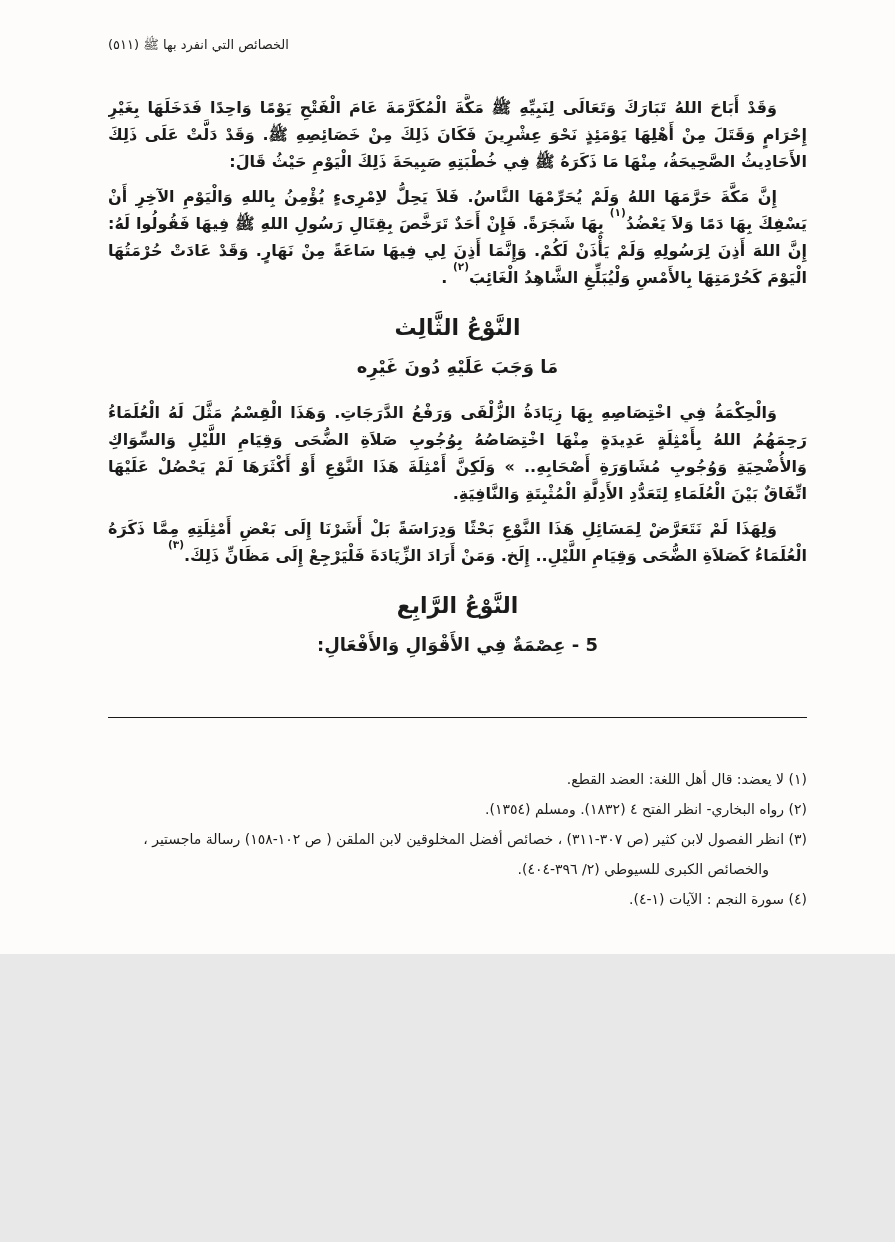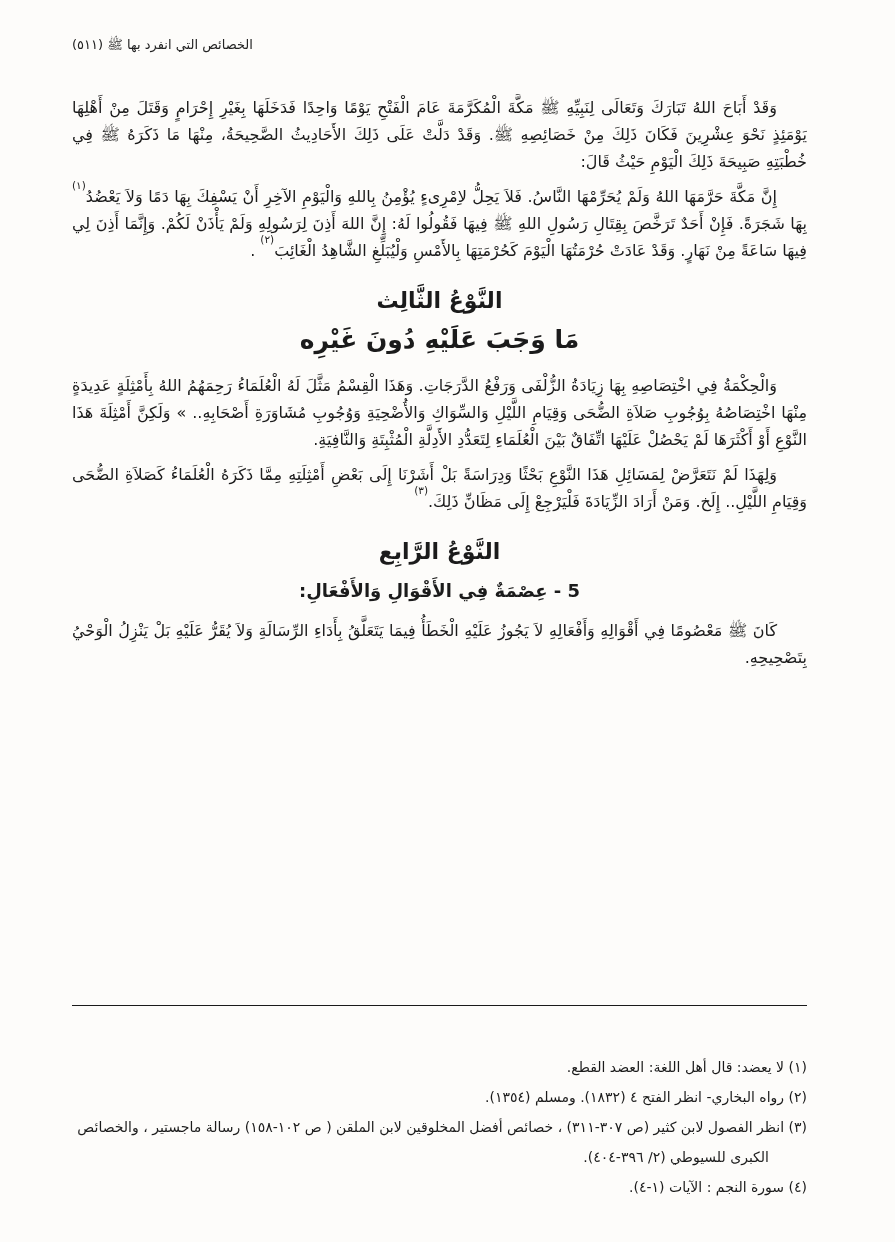--- a/index.html
+++ b/index.html
@@ -6,27 +6,27 @@
     margin: 0;
     padding: 0;
     background: #e8e8e8;
   }
   body {
     font-family: "DejaVu Sans", sans-serif;
   }
   .page {
     position: relative;
     width: 895px;
-    height: 1242px;
+    height: 954px;
     margin: 0 auto;
     background: #fdfcfa;
     color: #1b1b1b;
     direction: rtl;
     box-sizing: border-box;
-    padding: 36px 88px 40px 72px;
+    padding: 36px 88px 40px 108px;
     display: flex;
     flex-direction: column;
     overflow: hidden;
   }
   .running-header {
     font-size: 13px;
     line-height: 18px;
     text-align: left;
     margin: 0 0 40px 0;
     color: #222;
@@ -34,31 +34,32 @@
   .content {
     flex: 1 1 auto;
     overflow: hidden;
     font-size: 16px;
     line-height: 27px;
     text-align: justify;
   }
   .para {
     margin: 0 0 8px 0;
     text-indent: 30px; 
+    font-weight: bold;
   }
   .heading {
     font-size: 22px;
     font-weight: bold;
     text-align: center;
     text-indent: 0;
     margin: 22px 0 10px 0;
     line-height: 30px;
   }
   .subheading {
-    font-size: 25px;
+    font-size: 18px;
     font-weight: bold;
     text-align: center;
     text-indent: 0;
     margin: 0 0 18px 0;
     line-height: 28px;
   }
   .subheading.numbered {
     font-size: 18px;
     margin: 2px 0 12px 0;
   }
@@ -105,21 +106,20 @@
     <h2 class="heading">النَّوْعُ الثَّالِث</h2>
     <h3 class="subheading">مَا وَجَبَ عَلَيْهِ دُونَ غَيْرِه</h3>
 
     <p class="para">وَالْحِكْمَةُ فِي اخْتِصَاصِهِ بِهَا زِيَادَةُ الزُّلْفَى وَرَفْعُ الدَّرَجَاتِ. وَهَذَا الْقِسْمُ مَثَّلَ لَهُ الْعُلَمَاءُ رَحِمَهُمُ اللهُ بِأَمْثِلَةٍ عَدِيدَةٍ مِنْهَا اخْتِصَاصُهُ بِوُجُوبِ صَلاَةِ الضُّحَى وَقِيَامِ اللَّيْلِ وَالسِّوَاكِ وَالأُضْحِيَةِ وَوُجُوبِ مُشَاوَرَةِ أَصْحَابِهِ.. » وَلَكِنَّ أَمْثِلَةَ هَذَا النَّوْعِ أَوْ أَكْثَرَهَا لَمْ يَحْصُلْ عَلَيْهَا اتِّفَاقٌ بَيْنَ الْعُلَمَاءِ لِتَعَدُّدِ الأَدِلَّةِ الْمُثْبِتَةِ وَالنَّافِيَةِ.</p>
 
     <p class="para"><span>وَلِهَذَا لَمْ نَتَعَرَّضْ لِمَسَائِلِ هَذَا النَّوْعِ بَحْثًا وَدِرَاسَةً بَلْ أَشَرْنَا إِلَى بَعْضِ أَمْثِلَتِهِ مِمَّا ذَكَرَهُ الْعُلَمَاءُ كَصَلاَةِ الضُّحَى وَقِيَامِ اللَّيْلِ.. إِلَخ. وَمَنْ أَرَادَ الزِّيَادَةَ فَلْيَرْجِعْ إِلَى مَظَانِّ ذَلِكَ.</span><sup class="fn-ref">(٣)</sup></p>
 
     <h2 class="heading">النَّوْعُ الرَّابِع</h2>
     <h3 class="subheading numbered">5 - عِصْمَةٌ فِي الأَقْوَالِ وَالأَفْعَالِ:</h3>
 
-    <p class="para">كَانَ ﷺ مَعْصُومًا فِي أَقْوَالِهِ وَأَفْعَالِهِ لاَ يَجُوزُ عَلَيْهِ الْخَطَأُ فِيمَا يَتَعَلَّقُ بِأَدَاءِ الرِّسَالَةِ وَلاَ يُقَرُّ عَلَيْهِ بَلْ يَنْزِلُ الْوَحْيُ بِتَصْحِيحِهِ.</p>
 
 
   </main>
 
   <footer class="footnotes-block">
     <div class="divider"></div>
     <div class="footnotes">
       <p class="footnote">(١) لا يعضد: قال أهل اللغة: العضد القطع.</p>
       <p class="footnote">(٢) رواه البخاري- انظر الفتح ٤ (١٨٣٢). ومسلم (١٣٥٤).</p>
       <p class="footnote">(٣) انظر الفصول لابن كثير (ص ٣٠٧-٣١١) ، خصائص أفضل المخلوقين لابن الملقن ( ص ١٠٢-١٥٨) رسالة ماجستير ، والخصائص الكبرى للسيوطي (٢/ ٣٩٦-٤٠٤).</p>

